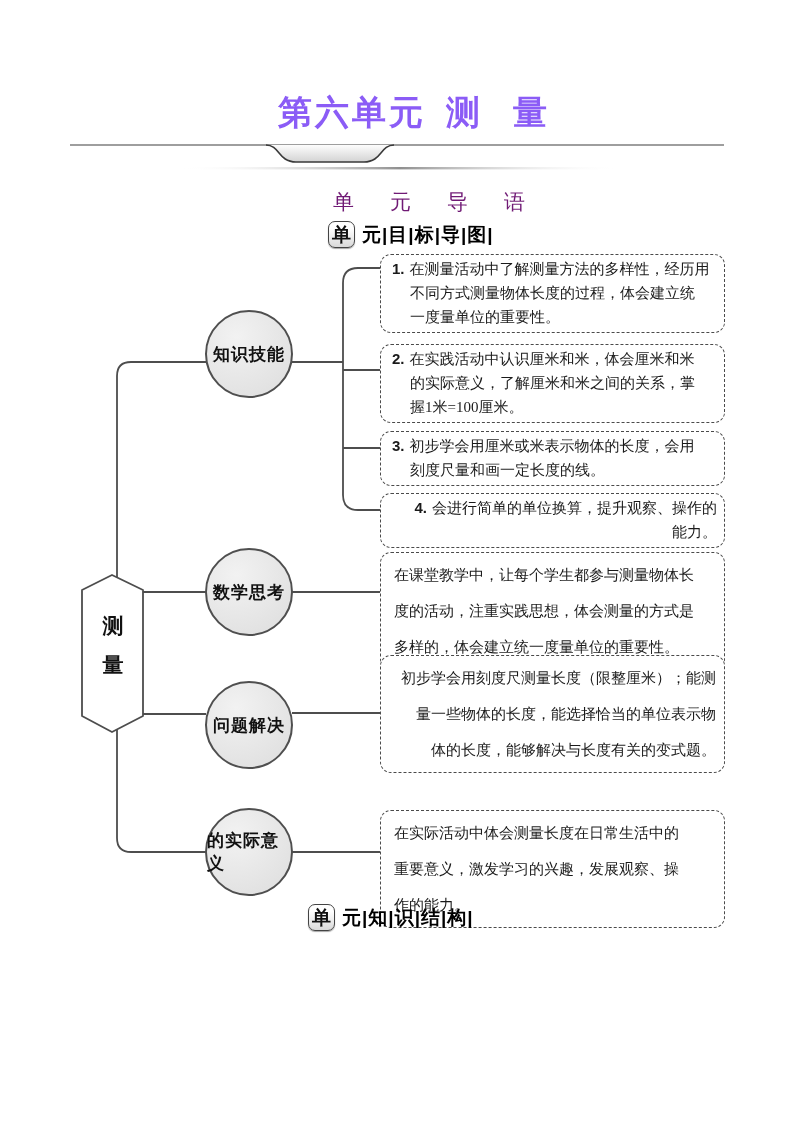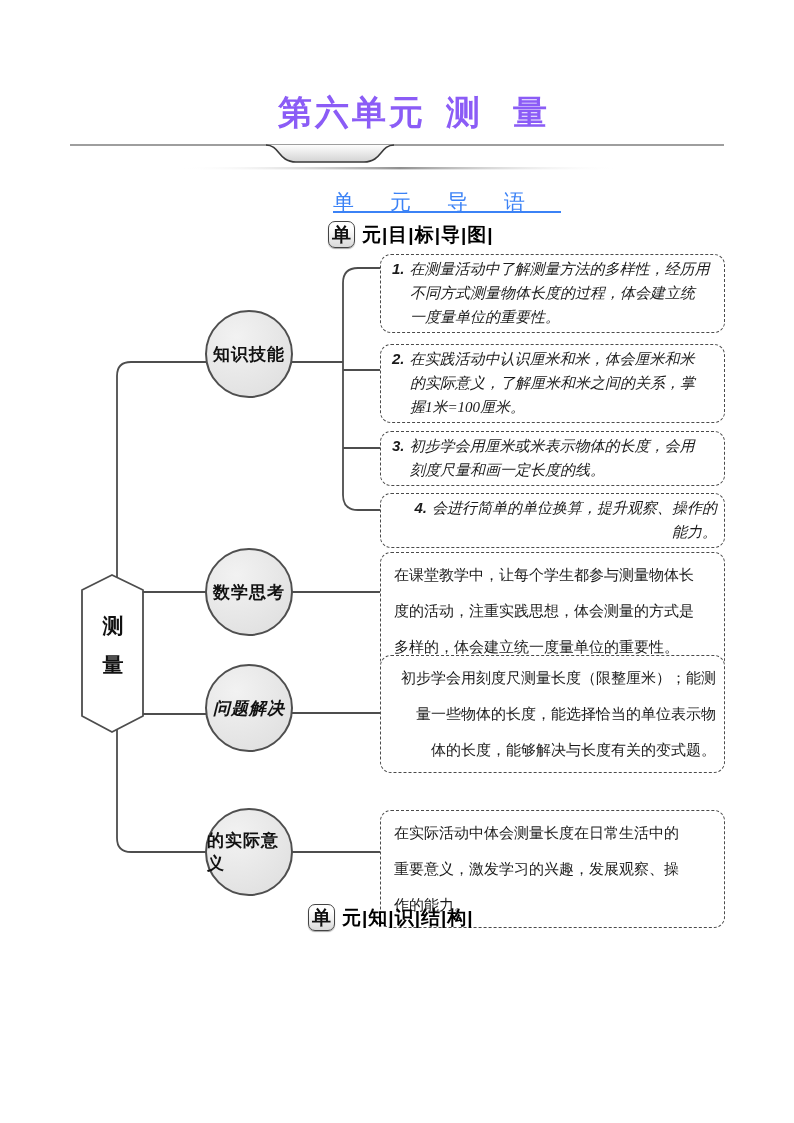--- a/index.html
+++ b/index.html
@@ -10,42 +10,42 @@
   }
   .abs{position:absolute;}
   
   .title{left:278px;top:90px;font-size:34px;font-weight:bold;letter-spacing:3px;white-space:nowrap;color:#8b5cf6;}
   .title .t2{margin-left:20px;}
   .title .t3{margin-left:30px;}
   
   .divider{left:0;top:138px;}
   
   .lead{left:333px;top:188px;font-size:21px;letter-spacing:36px;white-space:nowrap;
-        font-family:"Liberation Serif","DejaVu Serif",serif;color:#3b82f6;text-decoration:underline;}
+        font-family:"Liberation Serif","DejaVu Serif",serif;color:#701a75;}
   
   .subhead{display:flex;align-items:center;gap:7px;}
   .subhead.top{left:328px;top:221px;}
   .subhead.bottom{left:308px;top:904px;}
   .badge{width:27px;height:27px;border:1.6px solid #444;border-radius:7px;
          background:linear-gradient(180deg,#ffffff 25%,#d9d9d9 100%);
          font-weight:bold;font-size:19px;display:flex;align-items:center;justify-content:center;
          box-shadow:0 1px 1px rgba(0,0,0,.35);box-sizing:border-box;}
   .subhead-text{font-size:19px;font-weight:600;letter-spacing:1px;color:#000;}
   
   .connectors{left:0;top:0;}
   .root-label{left:82px;top:606px;width:62px;text-align:center;font-size:21px;font-weight:bold;
               line-height:39px;color:#111;}
   .node{width:88px;height:88px;border:2px solid #4f4f4f;border-radius:50%;box-sizing:border-box;
         background:radial-gradient(circle at 35% 30%,#f2f2f2,#e2e2e2 75%);
         display:flex;align-items:center;justify-content:center;
         font-size:17px;font-weight:bold;letter-spacing:1px;left:205px;}
-  .node.n1{top:310px;} .node.n2{top:548px;} .node.n3{top:664px;font-style:italic;} .node.n4{top:808px;}
+  .node.n1{top:310px;} .node.n2{top:548px;} .node.n3{top:681px;} .node.n4{top:808px;}
   .box{left:380px;width:345px;box-sizing:border-box;border:1.6px dashed #4a4a4a;border-radius:11px;
        background:#fff;font-family:"Liberation Serif","DejaVu Serif",serif;color:#1a1a1a;}
-  .obj{font-size:15px;line-height:24px;padding:2px 7px 3px 29px;text-indent:-18px;font-style:italic;}
+  .obj{font-size:15px;line-height:24px;padding:2px 7px 3px 29px;text-indent:-18px;}
   .obj .num{font-family:"Liberation Sans","DejaVu Sans",sans-serif;font-weight:bold;margin-right:5px;}
   .obj .otext{white-space:pre;}
   .obj1{top:254px;} .obj2{top:344px;} .obj3{top:431px;} .obj4{top:493px;text-align:right;}
   .desc{font-size:15px;line-height:36px;padding:4px 8px 4px 13px;}
   .desc .dtext{white-space:pre;}
   .desc1{top:552px;} .desc2{top:655px;text-align:right;} .desc3{top:810px;}
 </style>
 </head>
 <body>
 

